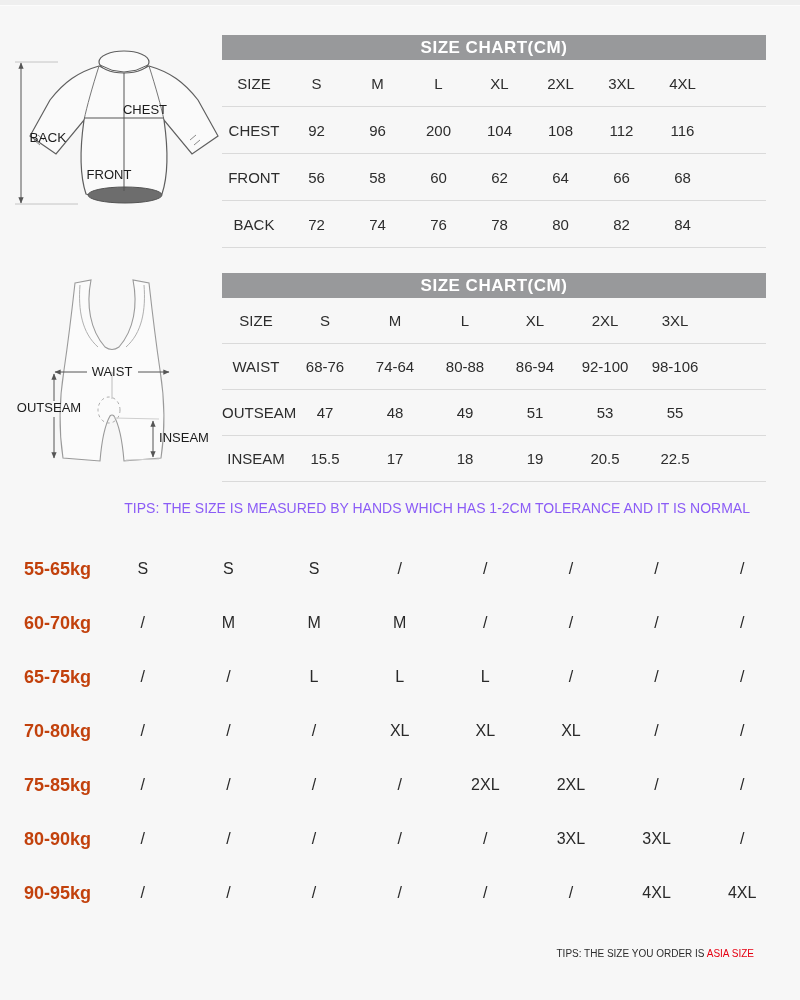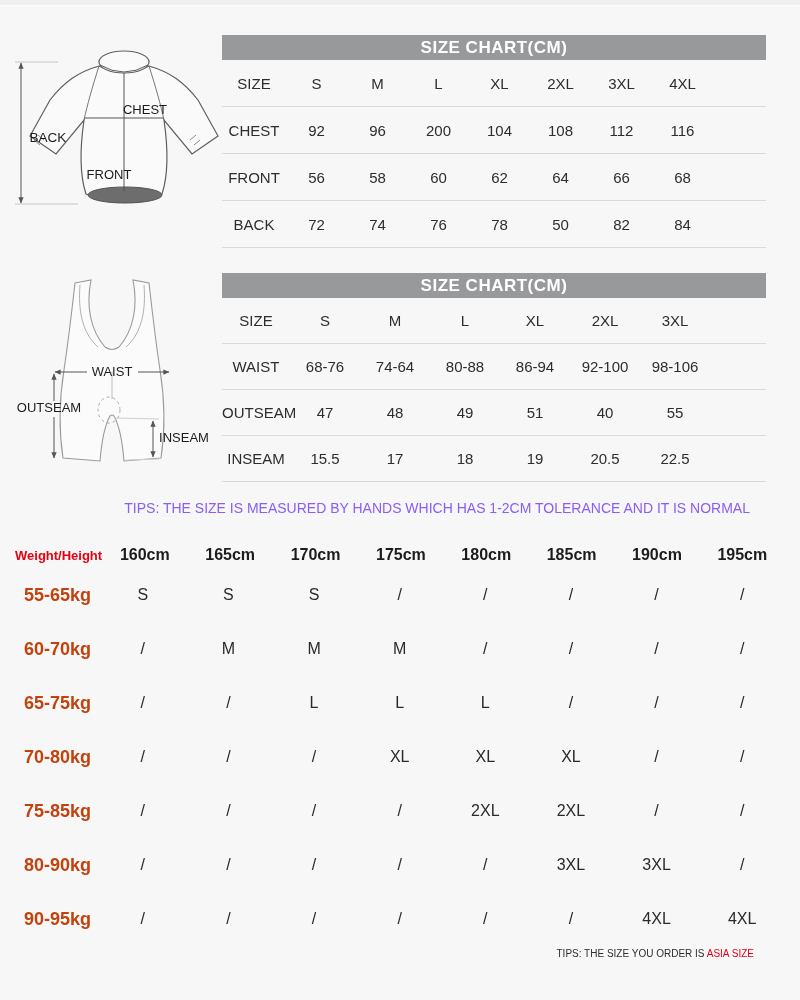--- a/index.html
+++ b/index.html
@@ -120,21 +120,21 @@
         <div class="tcell">68</div>
       </div>
 
       <div class="trow">
         <div class="tcell label">BACK</div>
 
       <div class="tcell">72</div>
         <div class="tcell">74</div>
         <div class="tcell">76</div>
         <div class="tcell">78</div>
-        <div class="tcell">50</div>
+        <div class="tcell">80</div>
         <div class="tcell">82</div>
         <div class="tcell">84</div>
       </div>
     </div>
 </div>
 
 <div class="svgbox" style="left:10px;top:275px;width:210px;height:210px;">
   <svg width="210" height="210" viewBox="0 0 210 210">
     <defs>
       <marker id="ab" viewBox="0 0 8 8" refX="6.5" refY="4" markerWidth="7" markerHeight="7" orient="auto-start-reverse">
@@ -190,52 +190,40 @@
         <div class="tcell">98-106</div>
       </div>
 
       <div class="trow">
         <div class="tcell label">OUTSEAM</div>
 
       <div class="tcell">47</div>
         <div class="tcell">48</div>
         <div class="tcell">49</div>
         <div class="tcell">51</div>
-        <div class="tcell">40</div>
+        <div class="tcell">53</div>
         <div class="tcell">55</div>
       </div>
 
       <div class="trow">
         <div class="tcell label">INSEAM</div>
 
       <div class="tcell">15.5</div>
         <div class="tcell">17</div>
         <div class="tcell">18</div>
         <div class="tcell">19</div>
         <div class="tcell">20.5</div>
         <div class="tcell">22.5</div>
       </div>
     </div>
 </div>
 
 <div class="tips1">TIPS: THE SIZE IS MEASURED BY HANDS WHICH HAS 1-2CM TOLERANCE AND IT IS NORMAL</div>
 
 <div class="matrix">
-  <div class="mrow mhead">
-    <div class="mcell mlabel corner">Weight/Height</div>
-
-  <div class="mcell mh">160cm</div>
-      <div class="mcell mh">165cm</div>
-      <div class="mcell mh">170cm</div>
-      <div class="mcell mh">175cm</div>
-      <div class="mcell mh">180cm</div>
-      <div class="mcell mh">185cm</div>
-      <div class="mcell mh">190cm</div>
-      <div class="mcell mh">195cm</div>
-    </div>
   <div>
 
       <div class="mrow">
         <div class="mcell mlabel">55-65kg</div>
 
       <div class="mcell mval">S</div>
         <div class="mcell mval">S</div>
         <div class="mcell mval">S</div>
         <div class="mcell mval">/</div>
         <div class="mcell mval">/</div>

